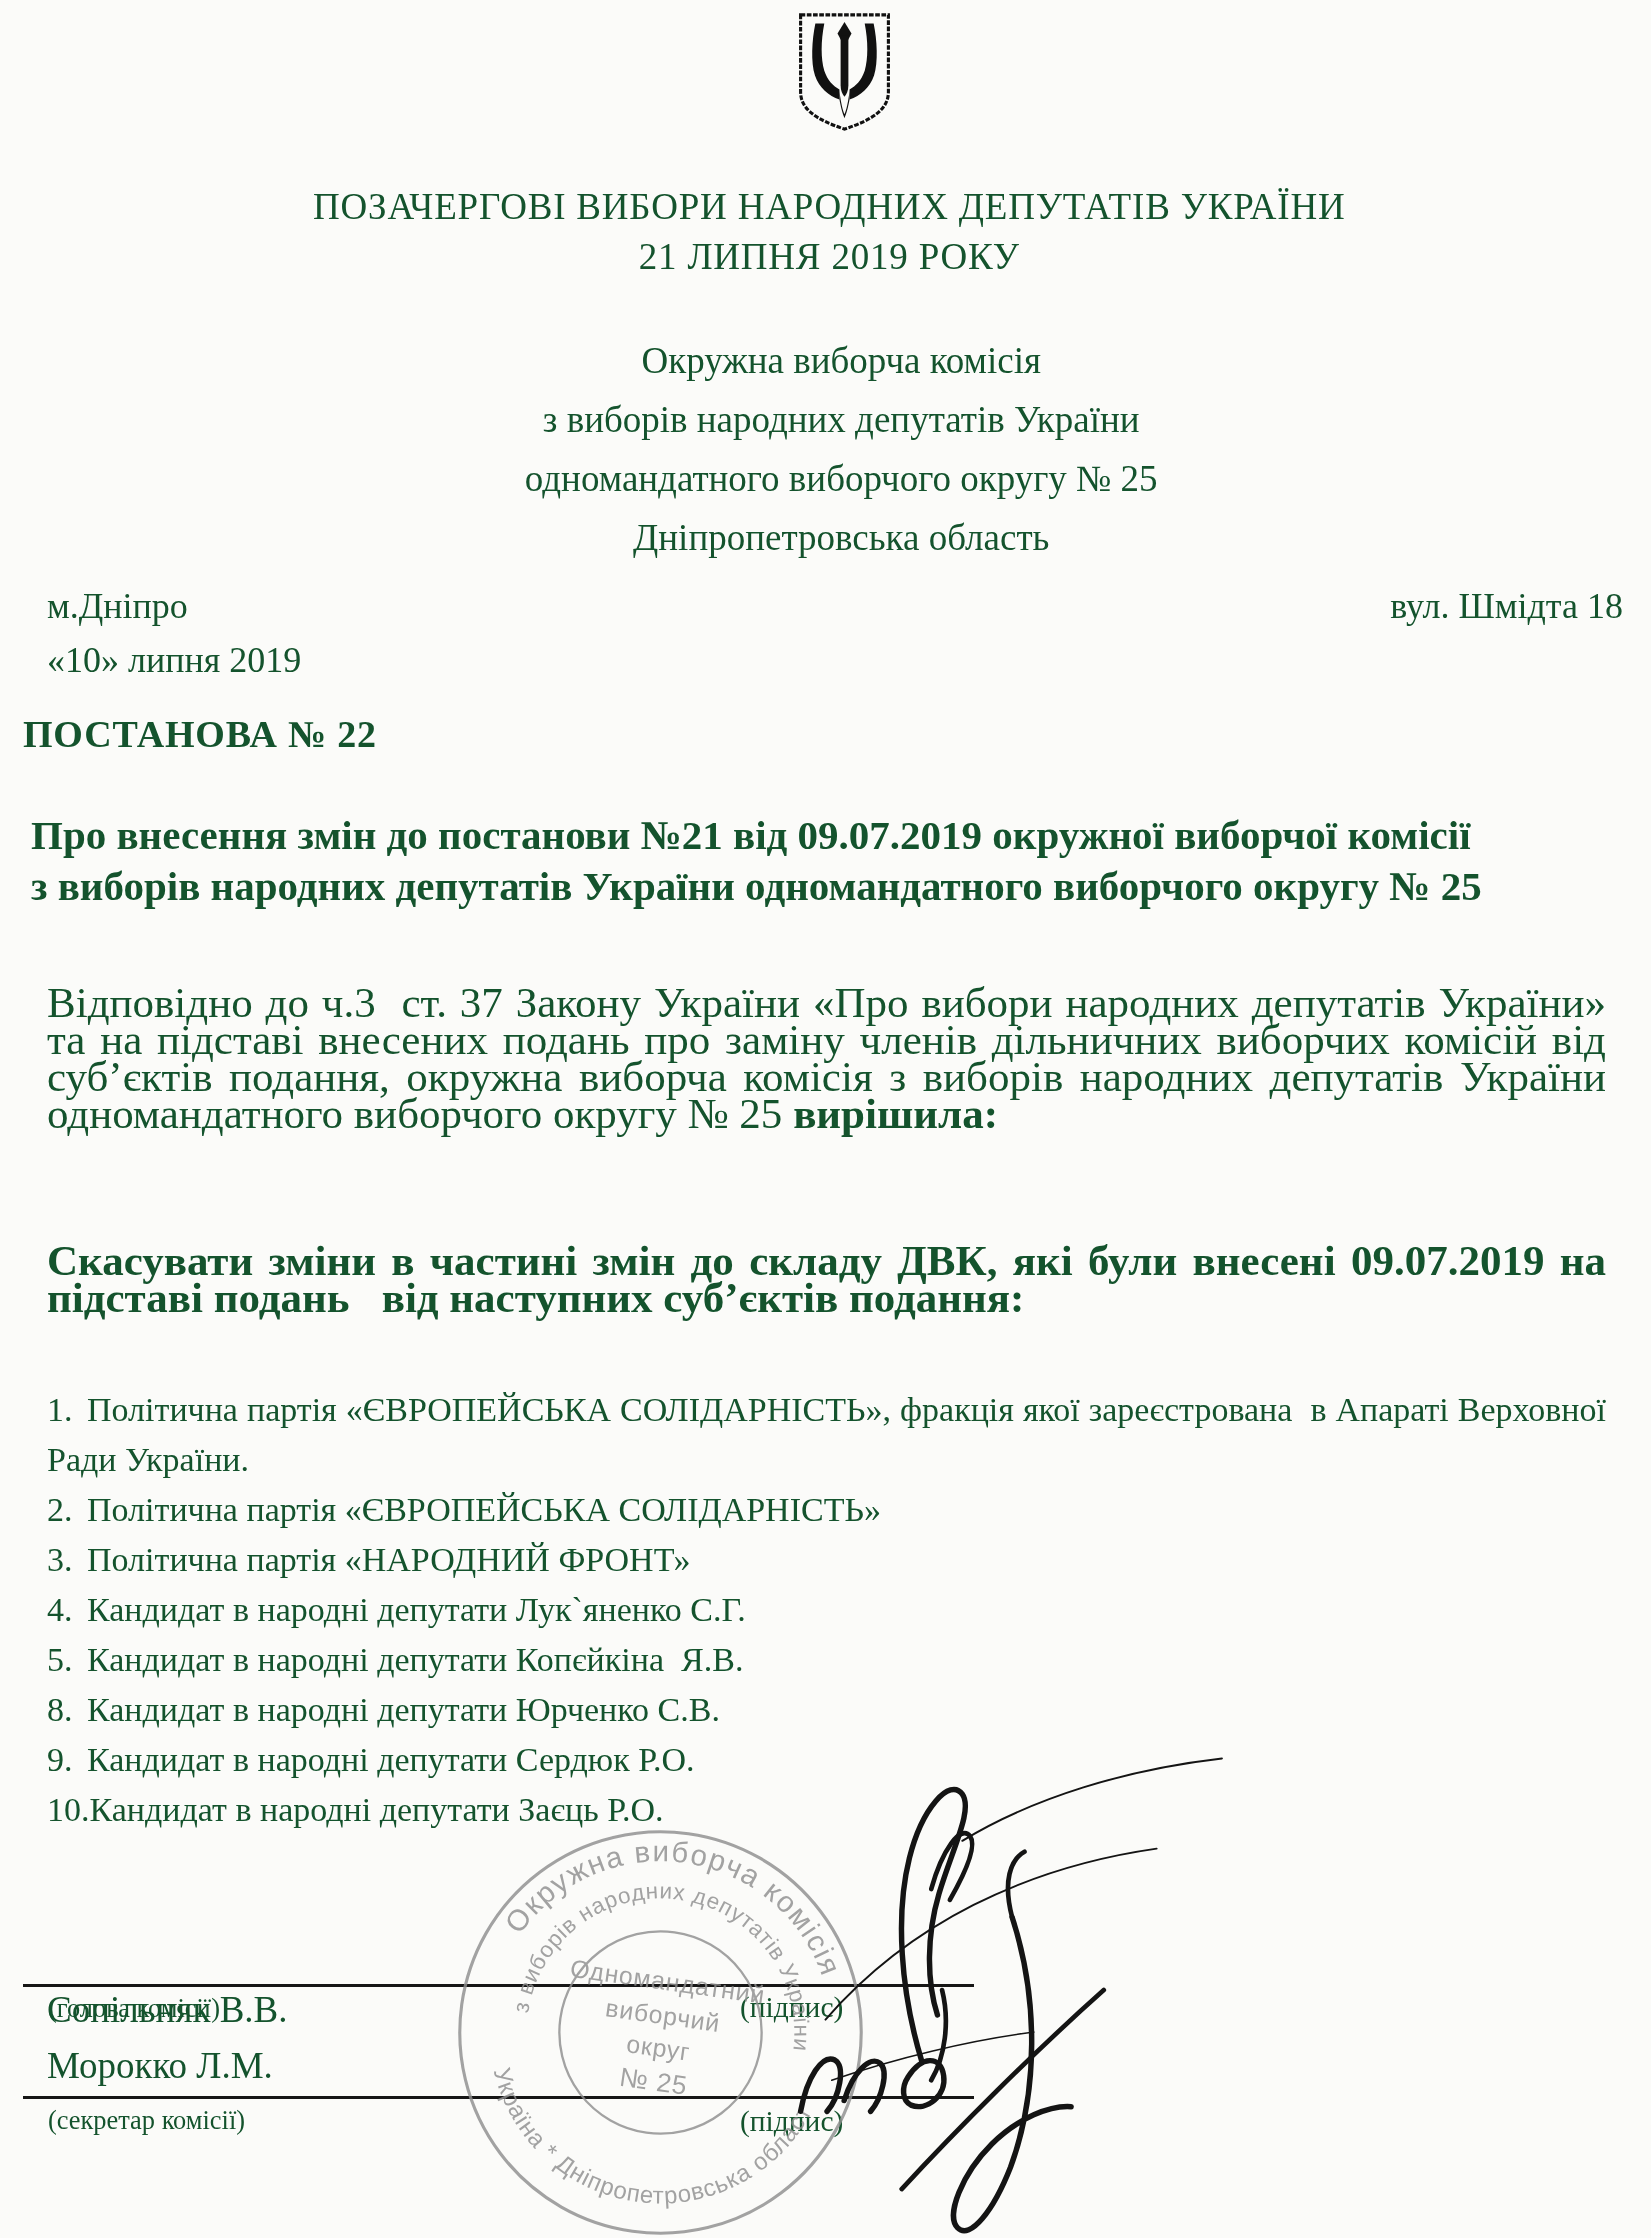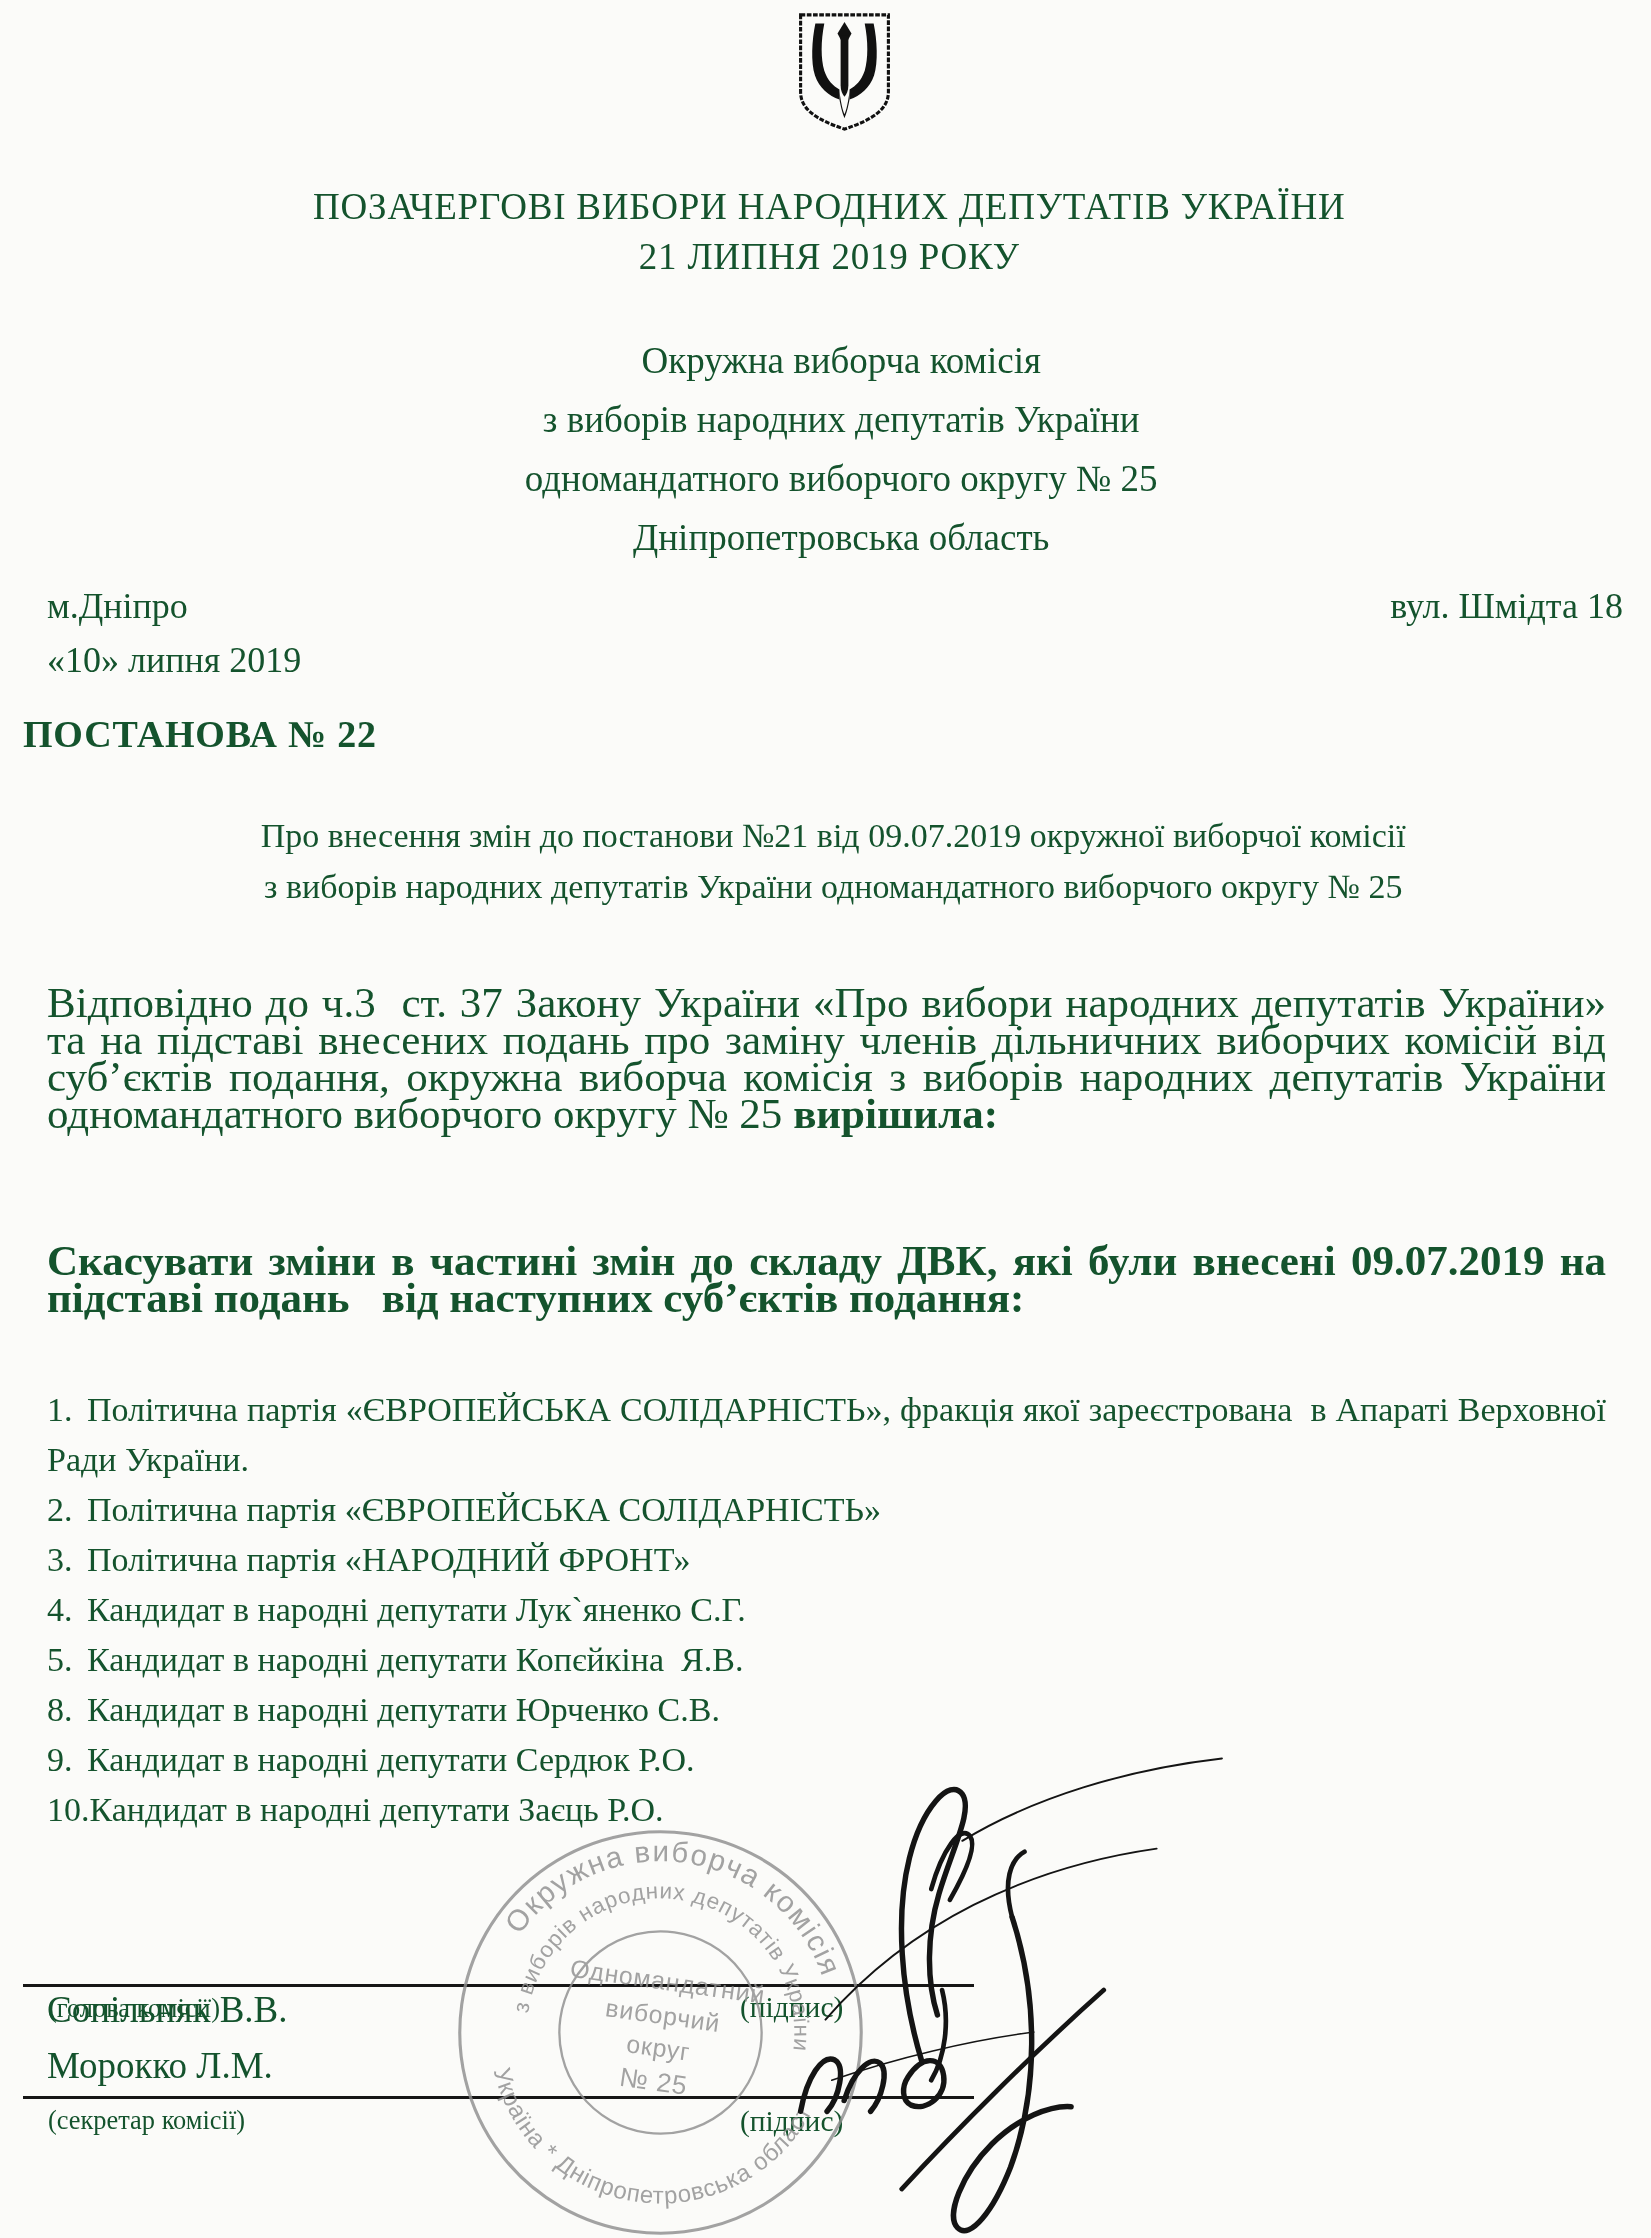--- a/index.html
+++ b/index.html
@@ -13,22 +13,22 @@
   
   .hdr{position:absolute;left:23px;right:15.5px;top:182px;text-align:center;
        font-size:37px;line-height:50px;letter-spacing:0.8px;}
   .commission{position:absolute;left:47px;right:15.5px;top:331px;text-align:center;
        font-size:37px;line-height:59px;}
   .city{position:absolute;left:47px;top:585px;font-size:36px;}
   .street{position:absolute;right:28px;top:585px;font-size:36px;}
   .datel{position:absolute;left:47px;top:639px;font-size:36px;}
   .title{position:absolute;left:23px;right:15.5px;top:712px;
        font-size:38px;font-weight:700;letter-spacing:0.8px;}
-  .subject{position:absolute;left:31px;right:15.5px;top:810px;text-align:center;
-       font-size:34px;line-height:51px;font-weight:400;}
+  .subject{position:absolute;left:31px;right:15.5px;top:810px;text-align:left;
+       font-size:41px;line-height:51px;font-weight:700;}
   
   .p{position:absolute;left:47px;width:1559px;font-size:43px;line-height:37px;
      text-align:justify;}
   .p1{top:984px;}
   .p2{top:1242px;font-weight:bold;}
   .p b{font-weight:700;}
   
   .list{position:absolute;left:47px;width:1559px;top:1385px;font-size:34px;line-height:50px;}
   .li{white-space:normal;}
   .li .num{display:inline-block;min-width:40px;}

